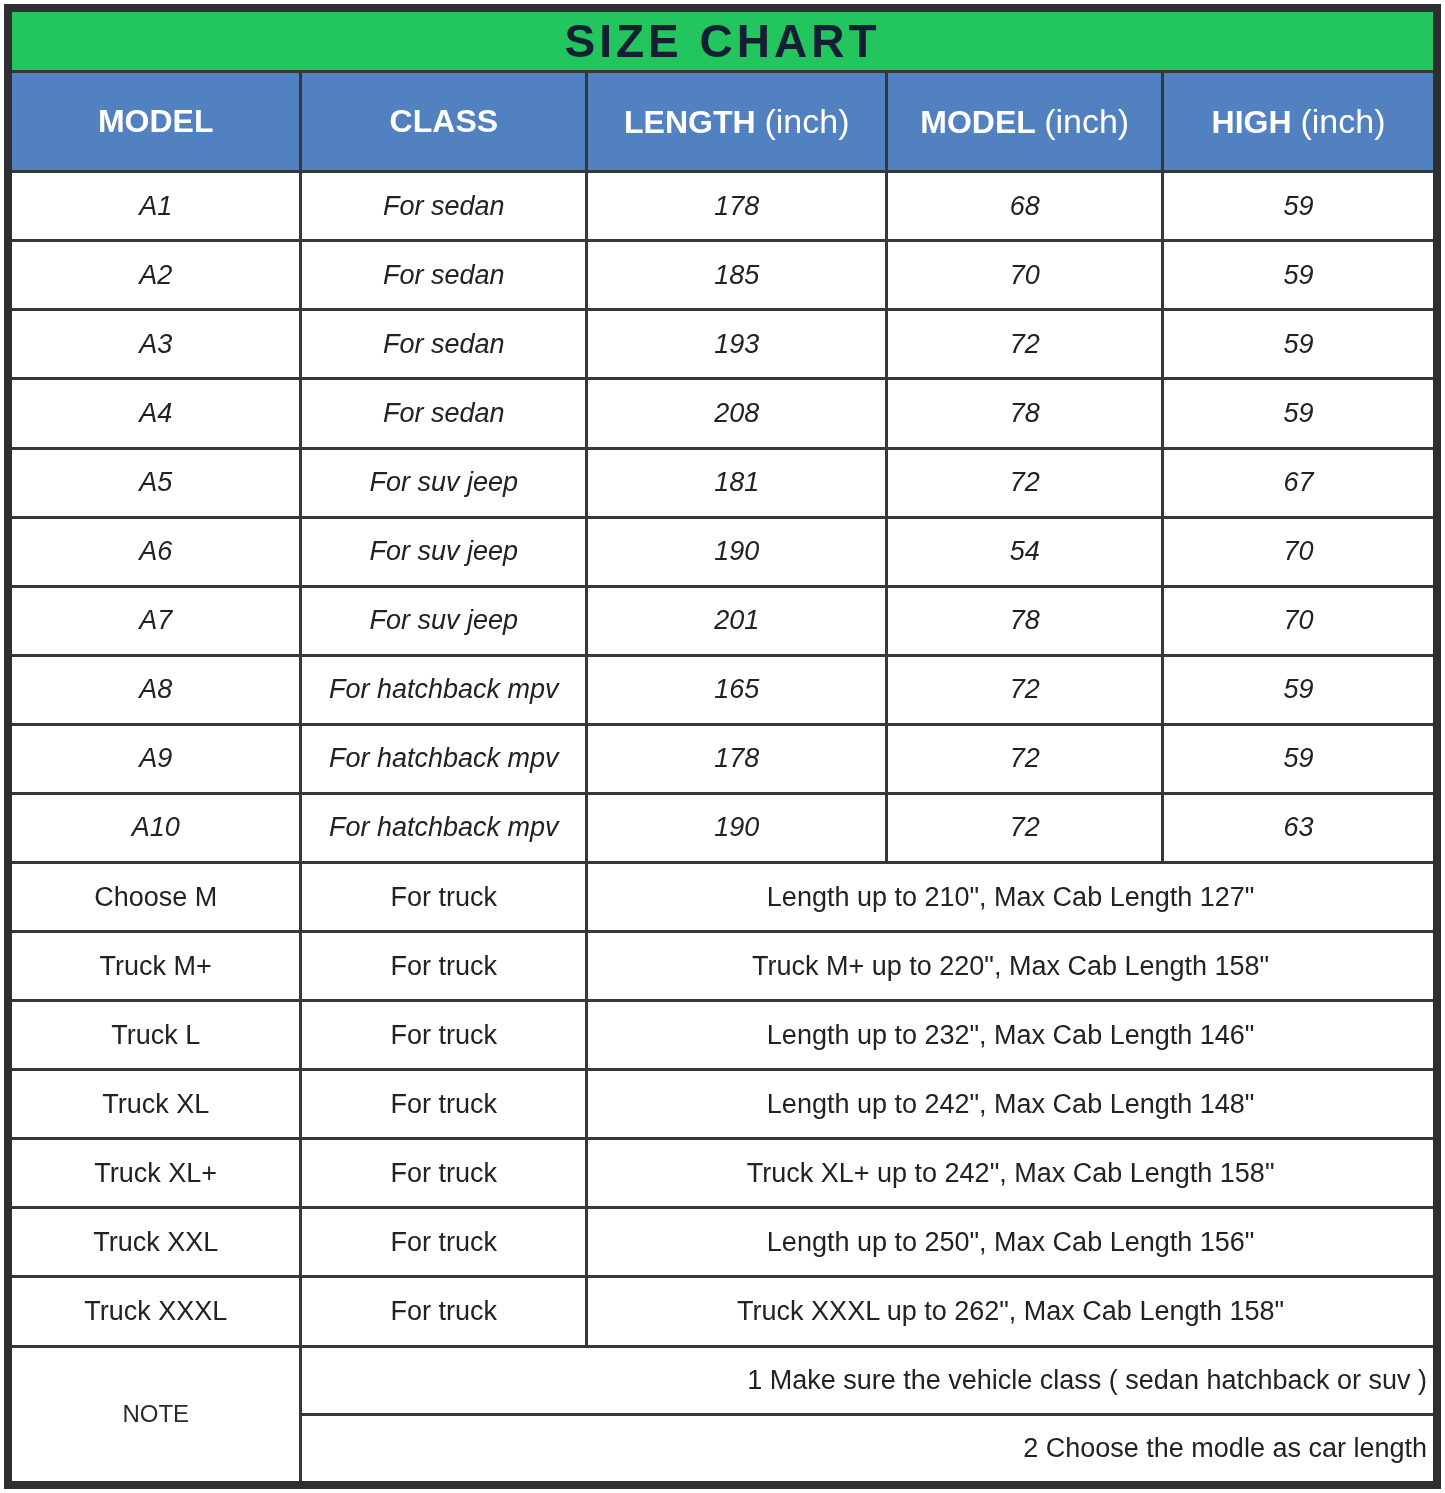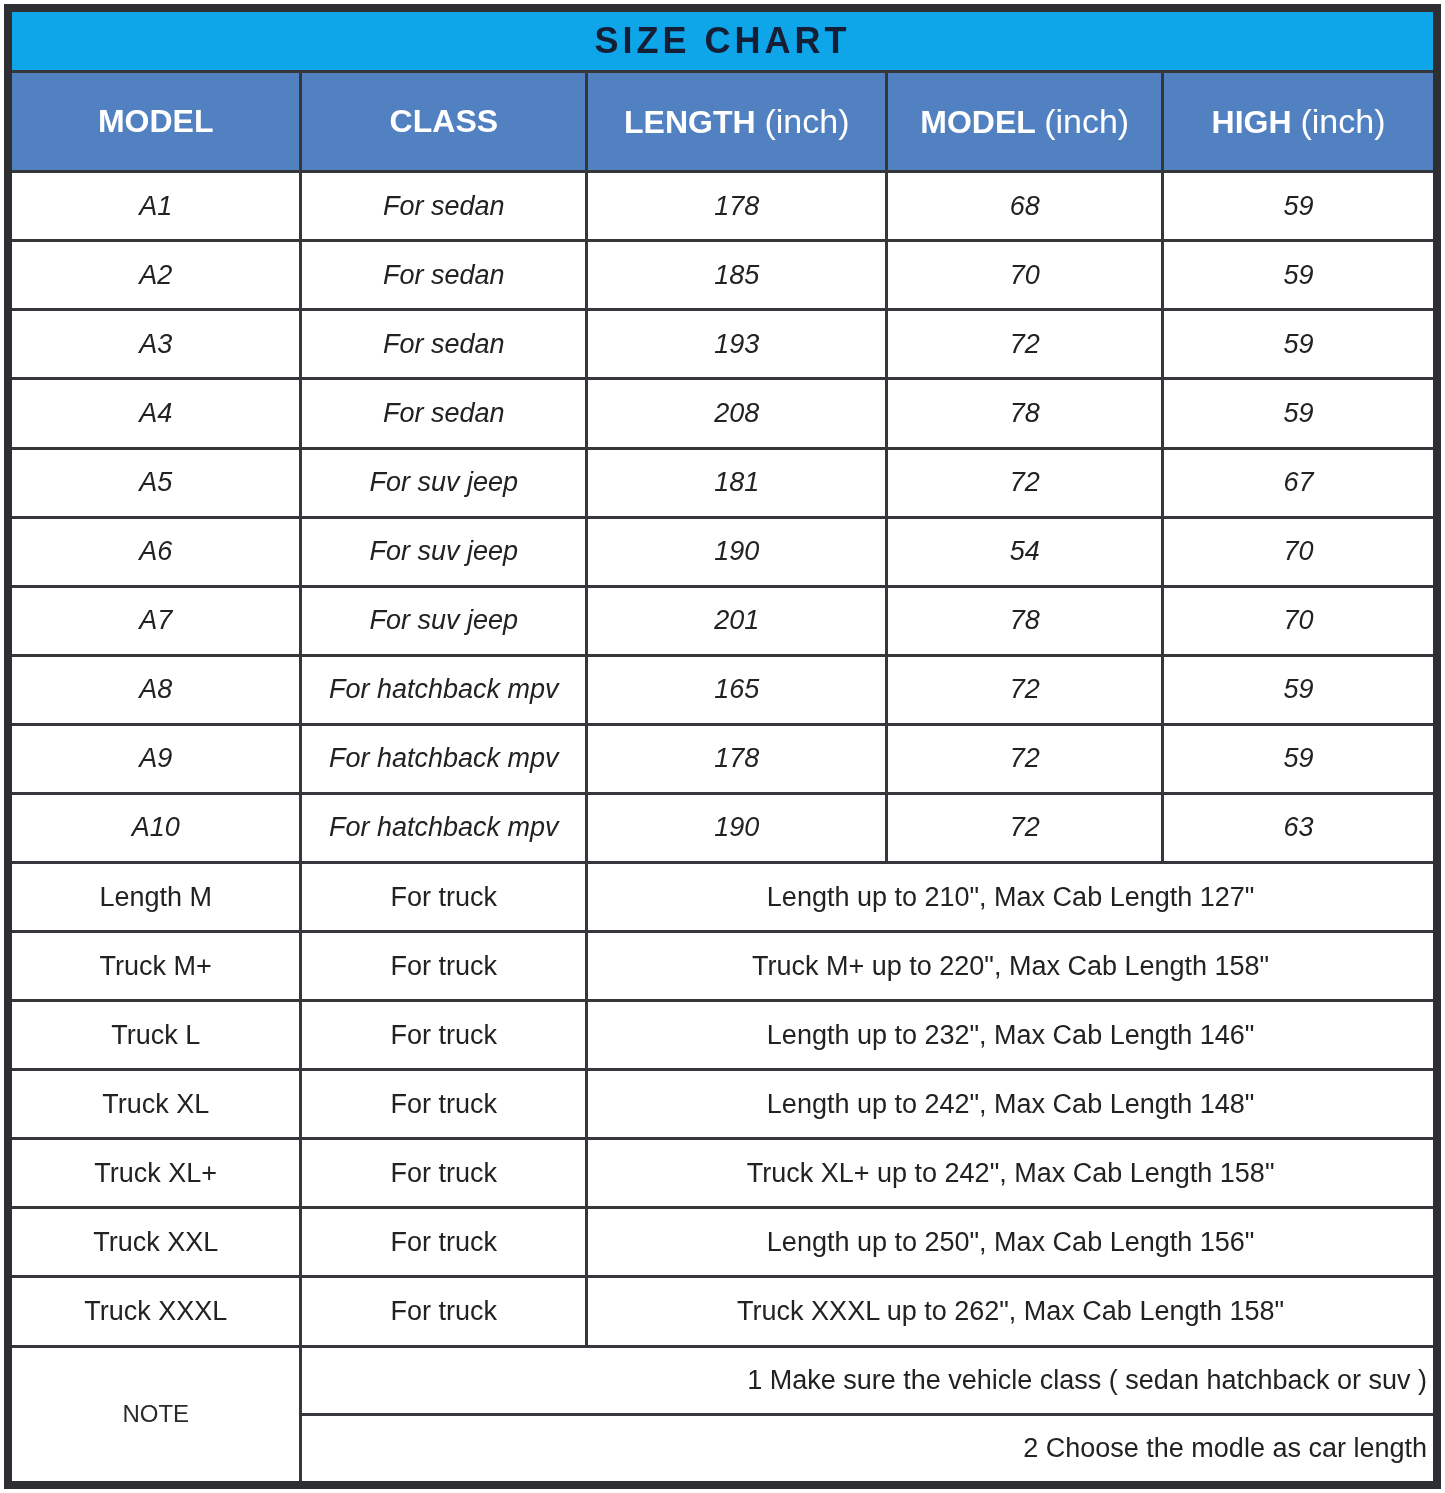--- a/index.html
+++ b/index.html
@@ -27,23 +27,23 @@
     text-align: center;
     vertical-align: middle;
     color: #222222;
     font-size: 27px;
     padding: 0 6px;
     overflow: hidden;
     white-space: nowrap;
   }
   tr.title-row td {
     height: 58px;
-    background: #0ea5e9;
+    background: #22c55e;
     color: #141f36;
-    font-size: 36px;
+    font-size: 46px;
     font-weight: bold;
     letter-spacing: 4px;
     border-bottom-width: 3px;
   }
   tr.header-row td {
     height: 97px;
     background: #5281c1;
     color: #ffffff;
     font-size: 32px;
     font-weight: bold;
@@ -156,21 +156,21 @@
   </tr>
   <tr class="data-row">
     <td>A10</td>
     <td>For hatchback mpv</td>
     <td>190</td>
     <td>72</td>
     <td>63</td>
   </tr>
 
   <tr class="truck-row">
-    <td>Length M</td>
+    <td>Choose M</td>
     <td>For truck</td>
     <td class="spec" colspan="3">Length up to 210", Max Cab Length 127"</td>
   </tr>
   <tr class="truck-row">
     <td>Truck M+</td>
     <td>For truck</td>
     <td class="spec" colspan="3">Truck M+ up to 220", Max Cab Length 158"</td>
   </tr>
   <tr class="truck-row">
     <td>Truck L</td>

